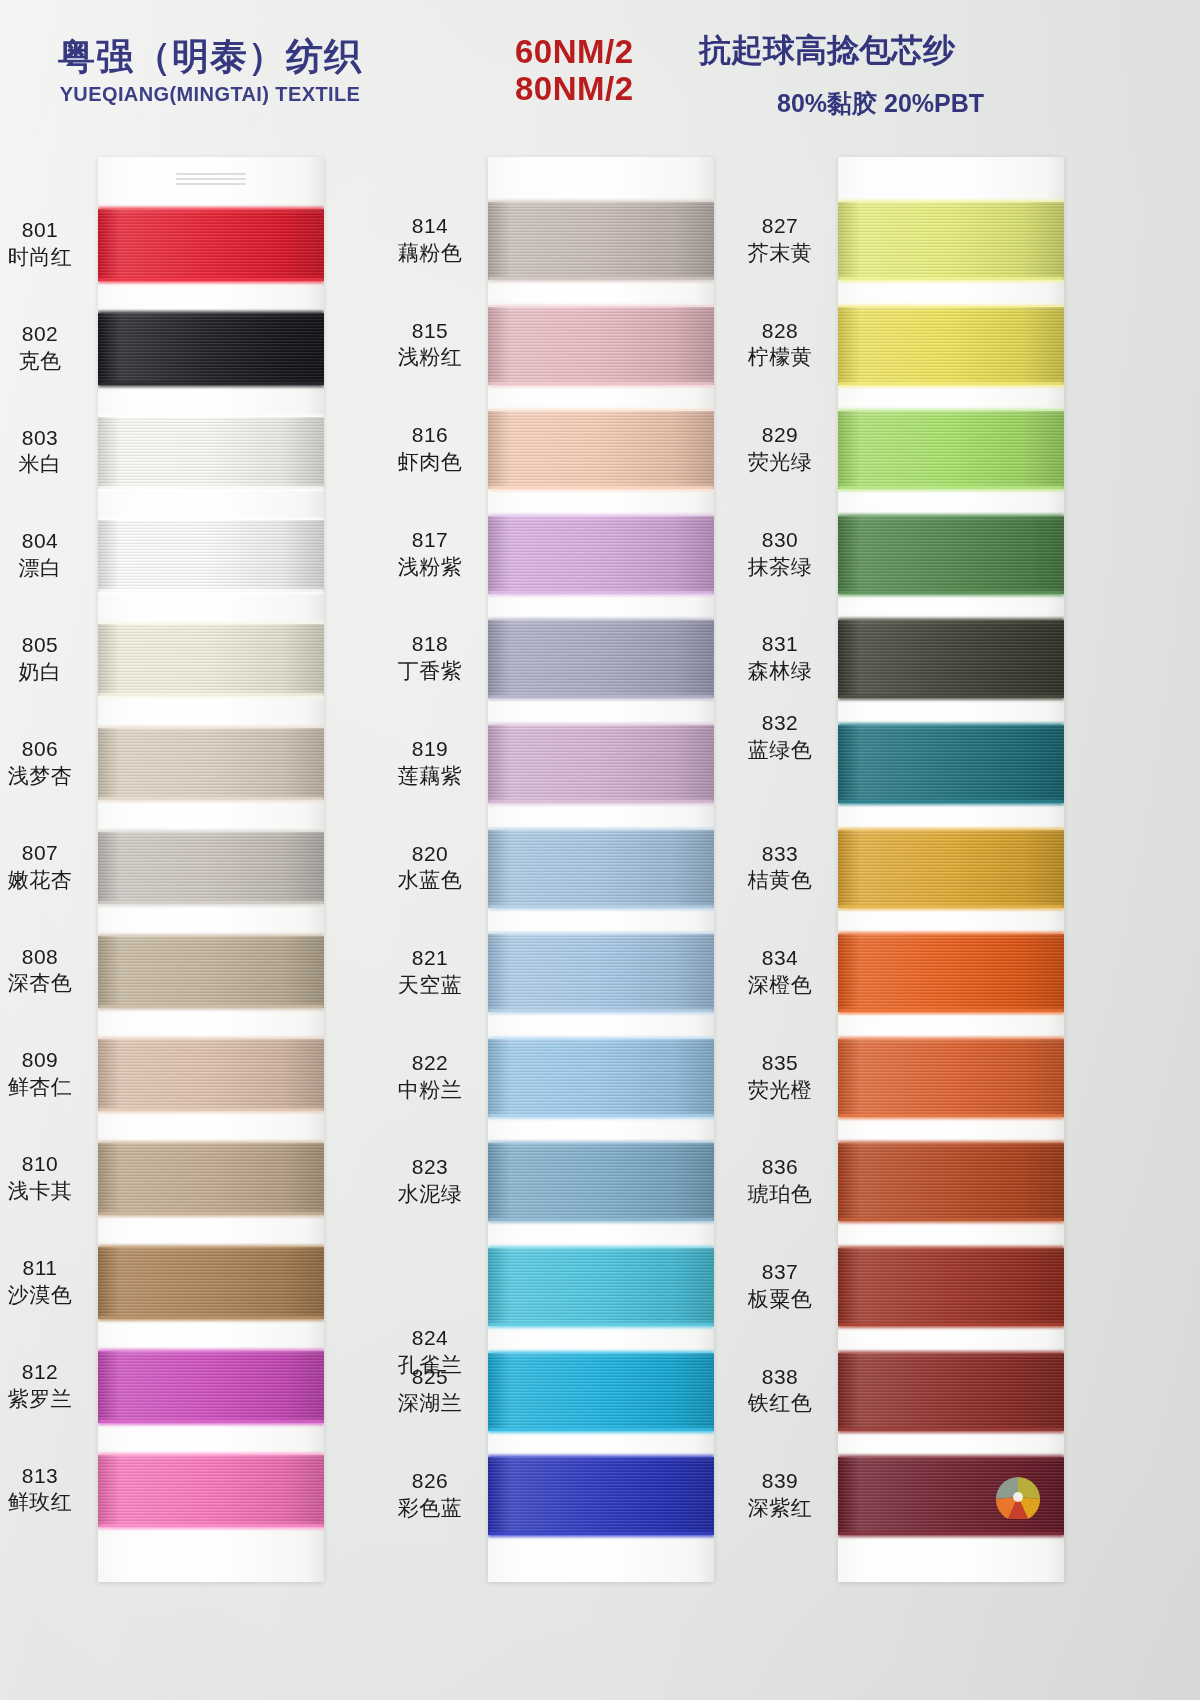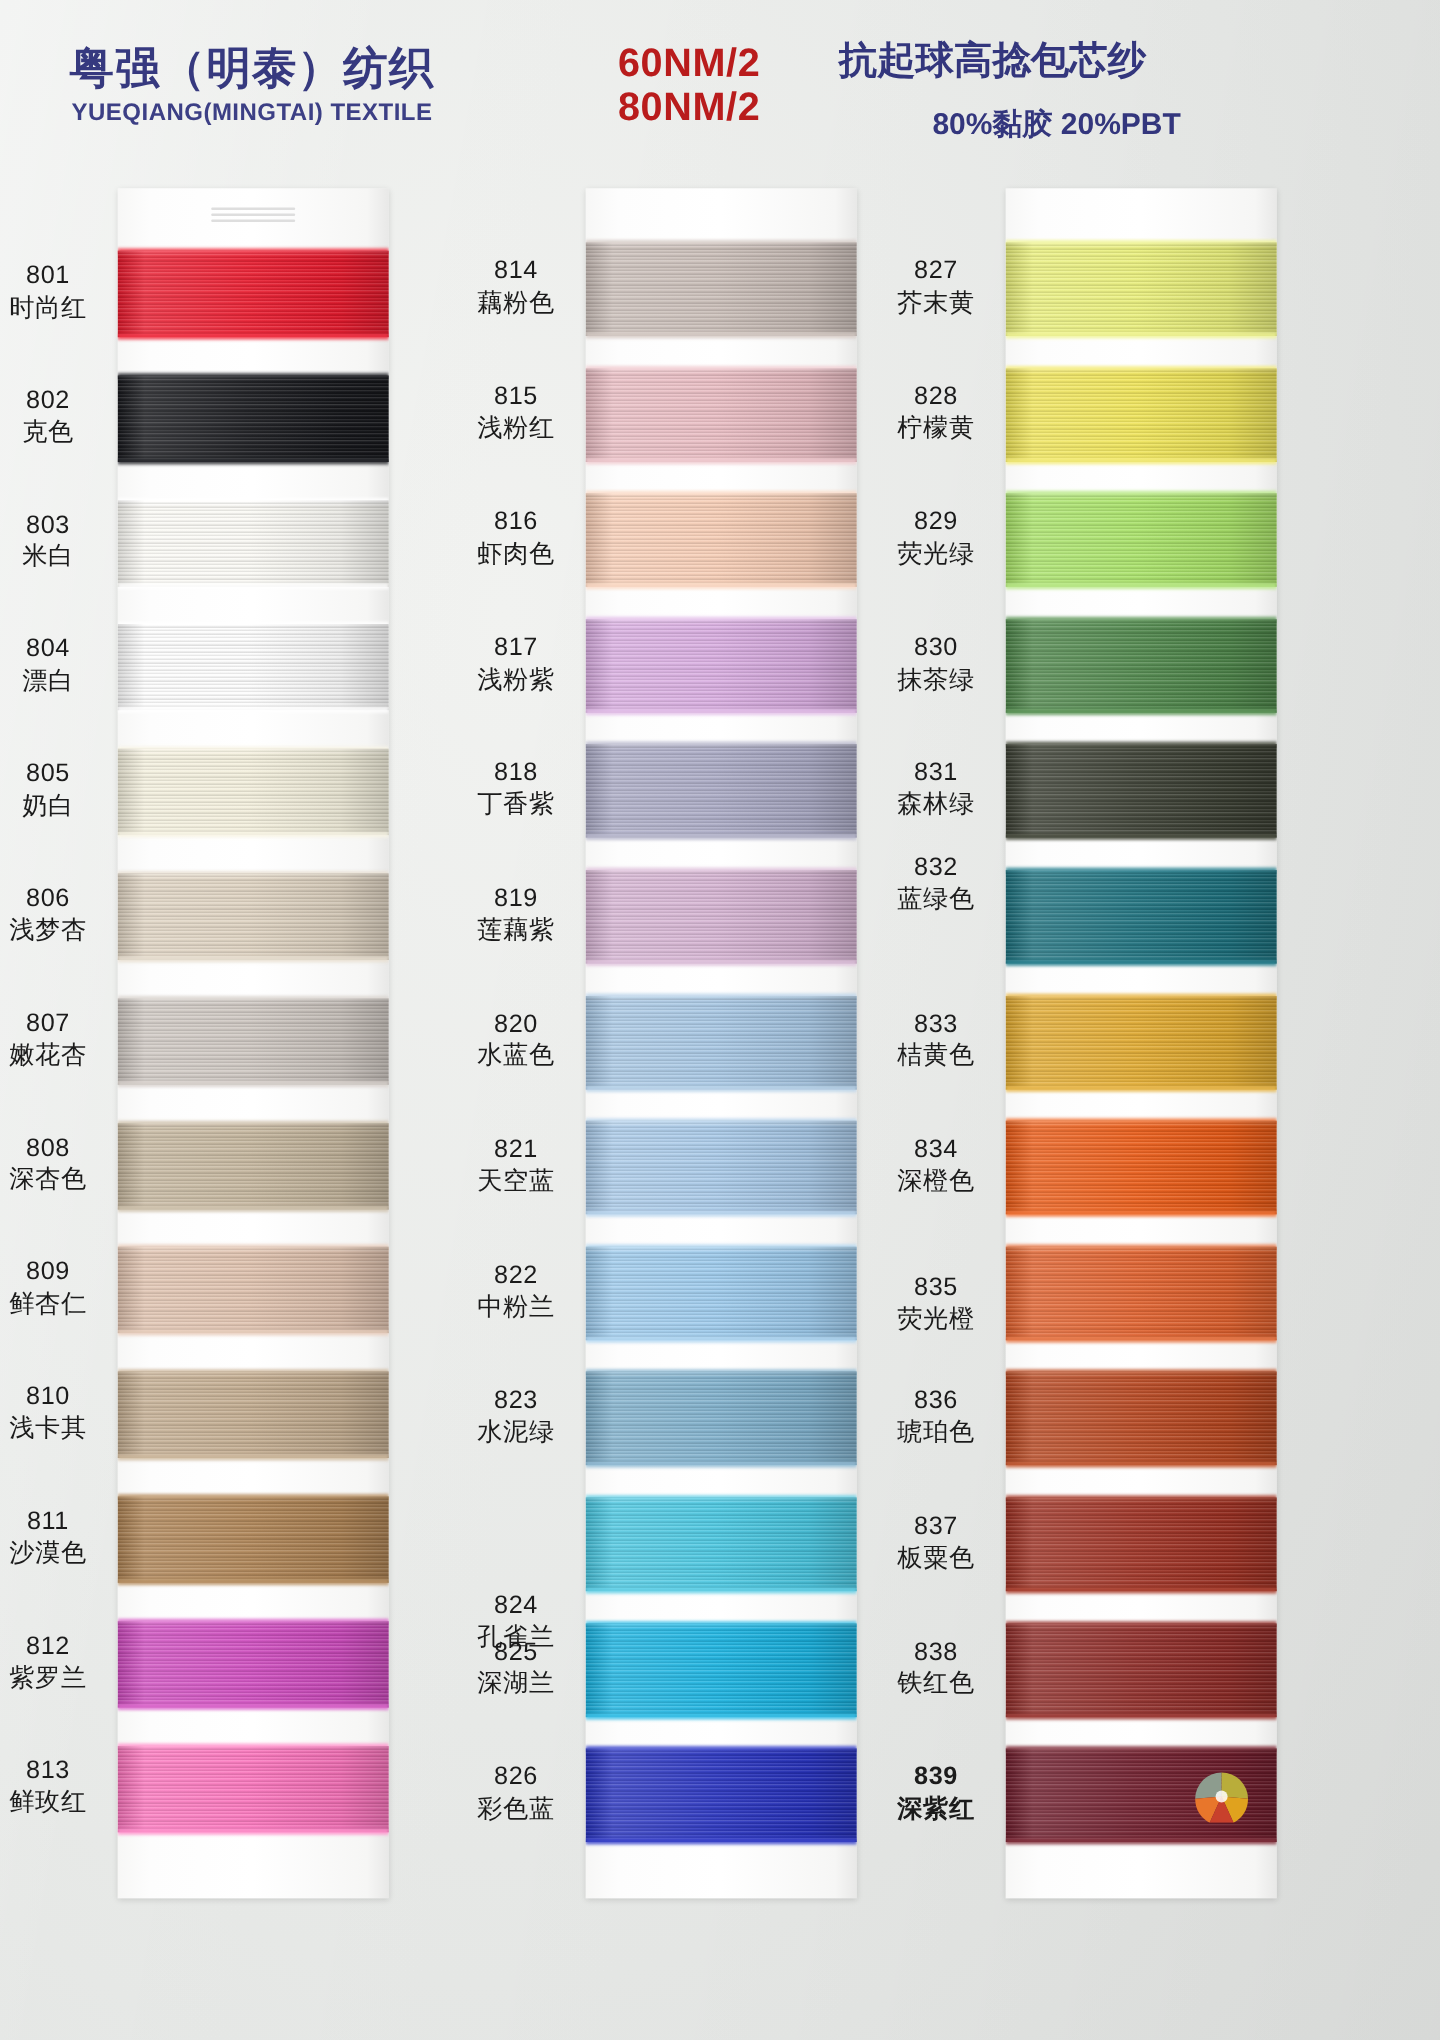--- a/index.html
+++ b/index.html
@@ -531,33 +531,33 @@
       <div class="name">蓝绿色</div>
     </div>
     <div class="lbl" style="top: 691.6px;">
       <div class="code">833</div>
       <div class="name">桔黄色</div>
     </div>
     <div class="lbl" style="top: 796.2px;">
       <div class="code">834</div>
       <div class="name">深橙色</div>
     </div>
-    <div class="lbl" style="top: 900.8px; margin-top: 10px;">
+    <div class="lbl" style="top: 900.8px;">
       <div class="code">835</div>
       <div class="name">荧光橙</div>
     </div>
     <div class="lbl" style="top: 1005.4px;">
       <div class="code">836</div>
       <div class="name">琥珀色</div>
     </div>
     <div class="lbl" style="top: 1110px;">
       <div class="code">837</div>
       <div class="name">板粟色</div>
     </div>
     <div class="lbl" style="top: 1214.6px;">
       <div class="code">838</div>
       <div class="name">铁红色</div>
     </div>
-    <div class="lbl" style="top: 1319.2px; font-weight: bold;">
+    <div class="lbl" style="top: 1319.2px;">
       <div class="code">839</div>
       <div class="name">深紫红</div>
     </div>
   </div>
 
 </body></html>

